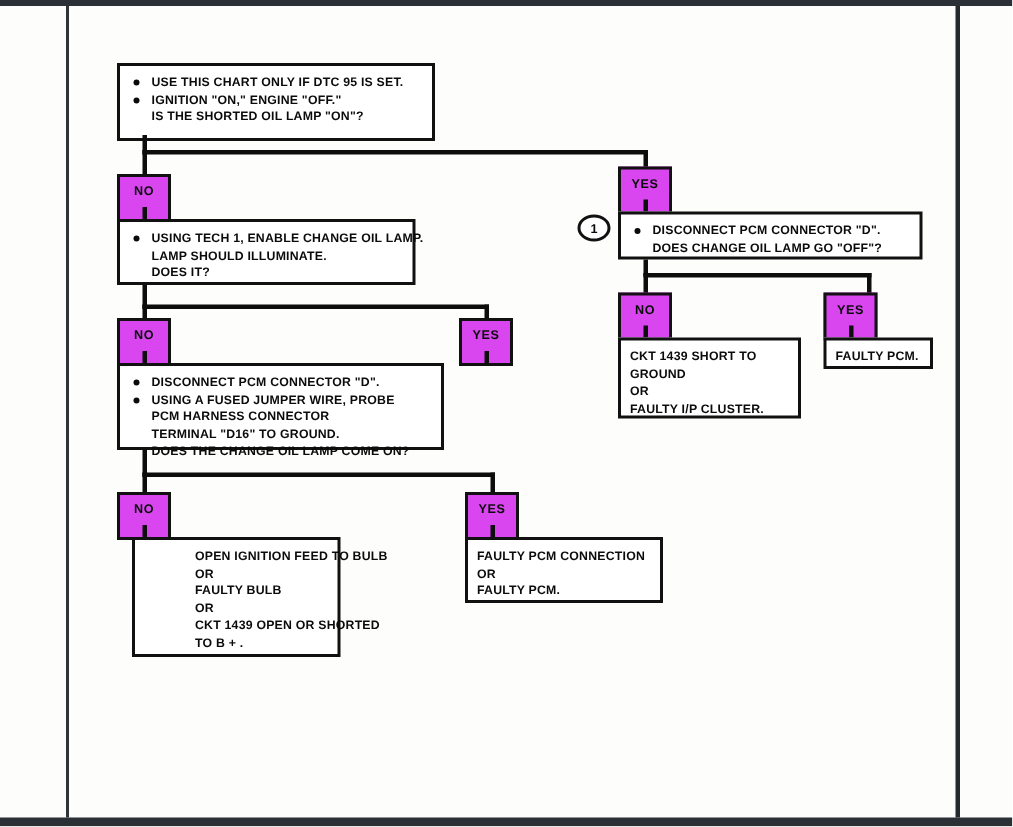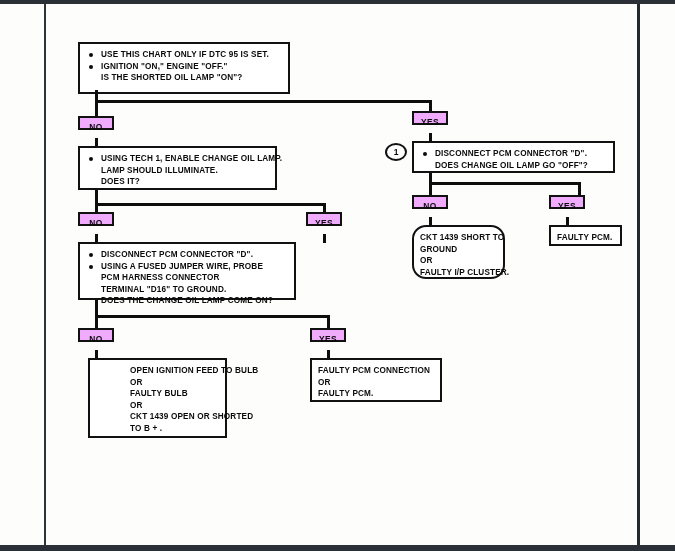--- a/index.html
+++ b/index.html
@@ -78,28 +78,28 @@
   .cont-row {
     padding-left: 13px;
     white-space: nowrap;
   }
 
   
   .label-box {
     position: absolute;
     box-sizing: border-box;
     border: 2px solid #111111;
-    background: #f0abfc;
+    background: #d946ef;
     color: #0b0b0b;
     font-size: 8.4px;
     font-weight: bold;
     letter-spacing: 0.4px;
     text-align: center;
     line-height: 18px;
-    height: 14px;
+    height: 32px;
     width: 36px;
   }
 
   
   .vline {
     position: absolute;
     width: 3px;
     background: #0d0d0d;
   }
   .hline {
@@ -184,21 +184,21 @@
   <div class="hline" style="left:429px; top:182px; width:152px;"></div>
   <div class="vline" style="left:429px; top:182px; height:14px;"></div>
   <div class="vline" style="left:578px; top:182px; height:14px;"></div>
 
   <div class="label-box" style="left:412px; top:195px;">NO</div>
   <div class="label-box" style="left:549px; top:195px;">YES</div>
 
   <div class="vline" style="left:429px; top:217px; height:9px;"></div>
   <div class="vline" style="left:566px; top:217px; height:9px;"></div>
 
-  <div class="box" style="left:412px; top:225px; width:93px; height:54px;border-radius:14px;">
+  <div class="box" style="left:412px; top:225px; width:122px; height:54px;">
     <div class="line">CKT 1439 SHORT TO</div>
     <div class="line">GROUND</div>
     <div class="line">OR</div>
     <div class="line">FAULTY I/P CLUSTER.</div>
   </div>
 
   <div class="box" style="left:549px; top:225px; width:73px; height:21px;">
     <div class="line">FAULTY PCM.</div>
   </div>
 

